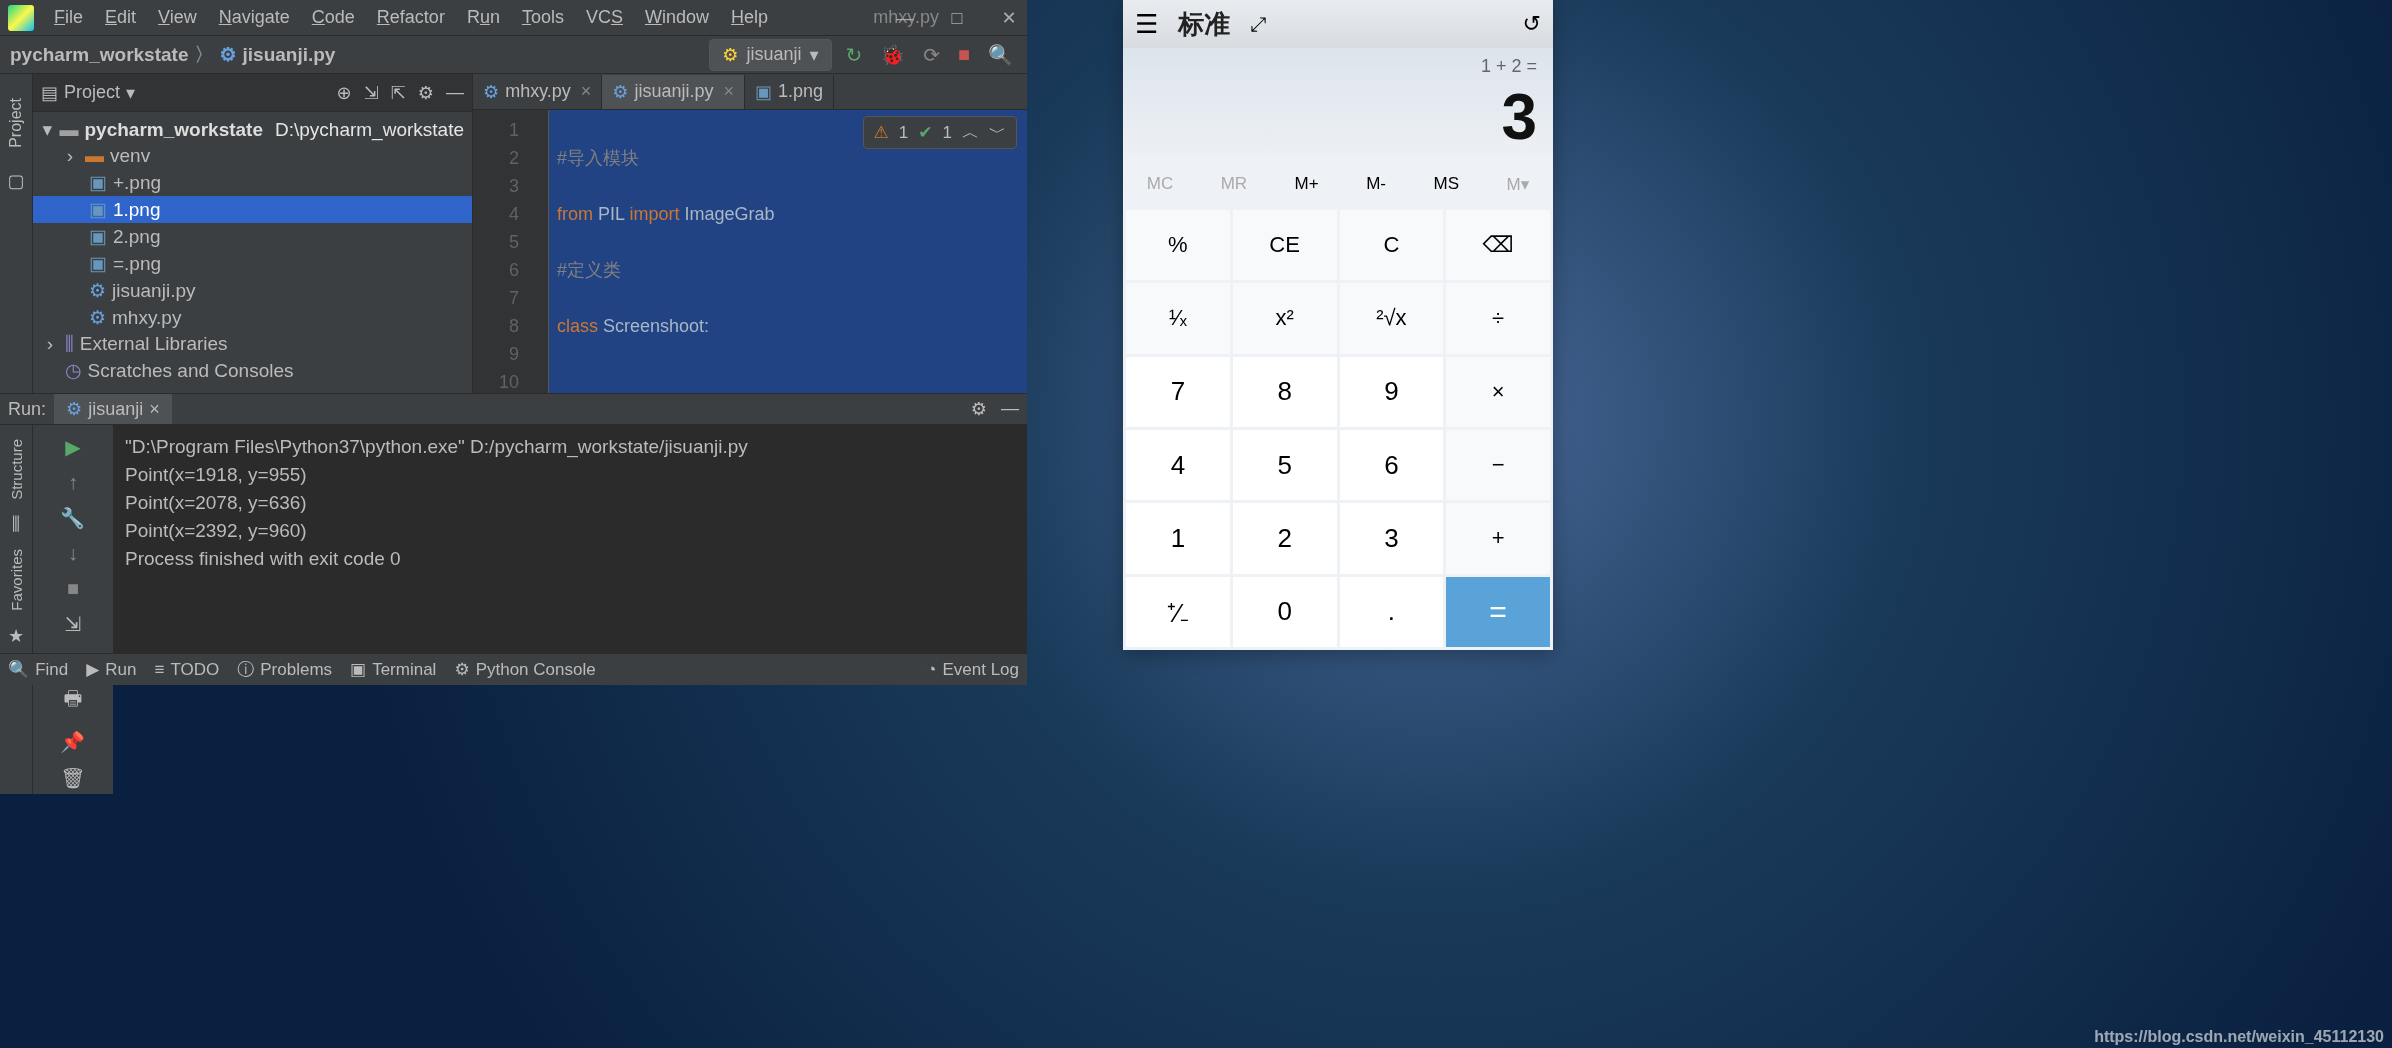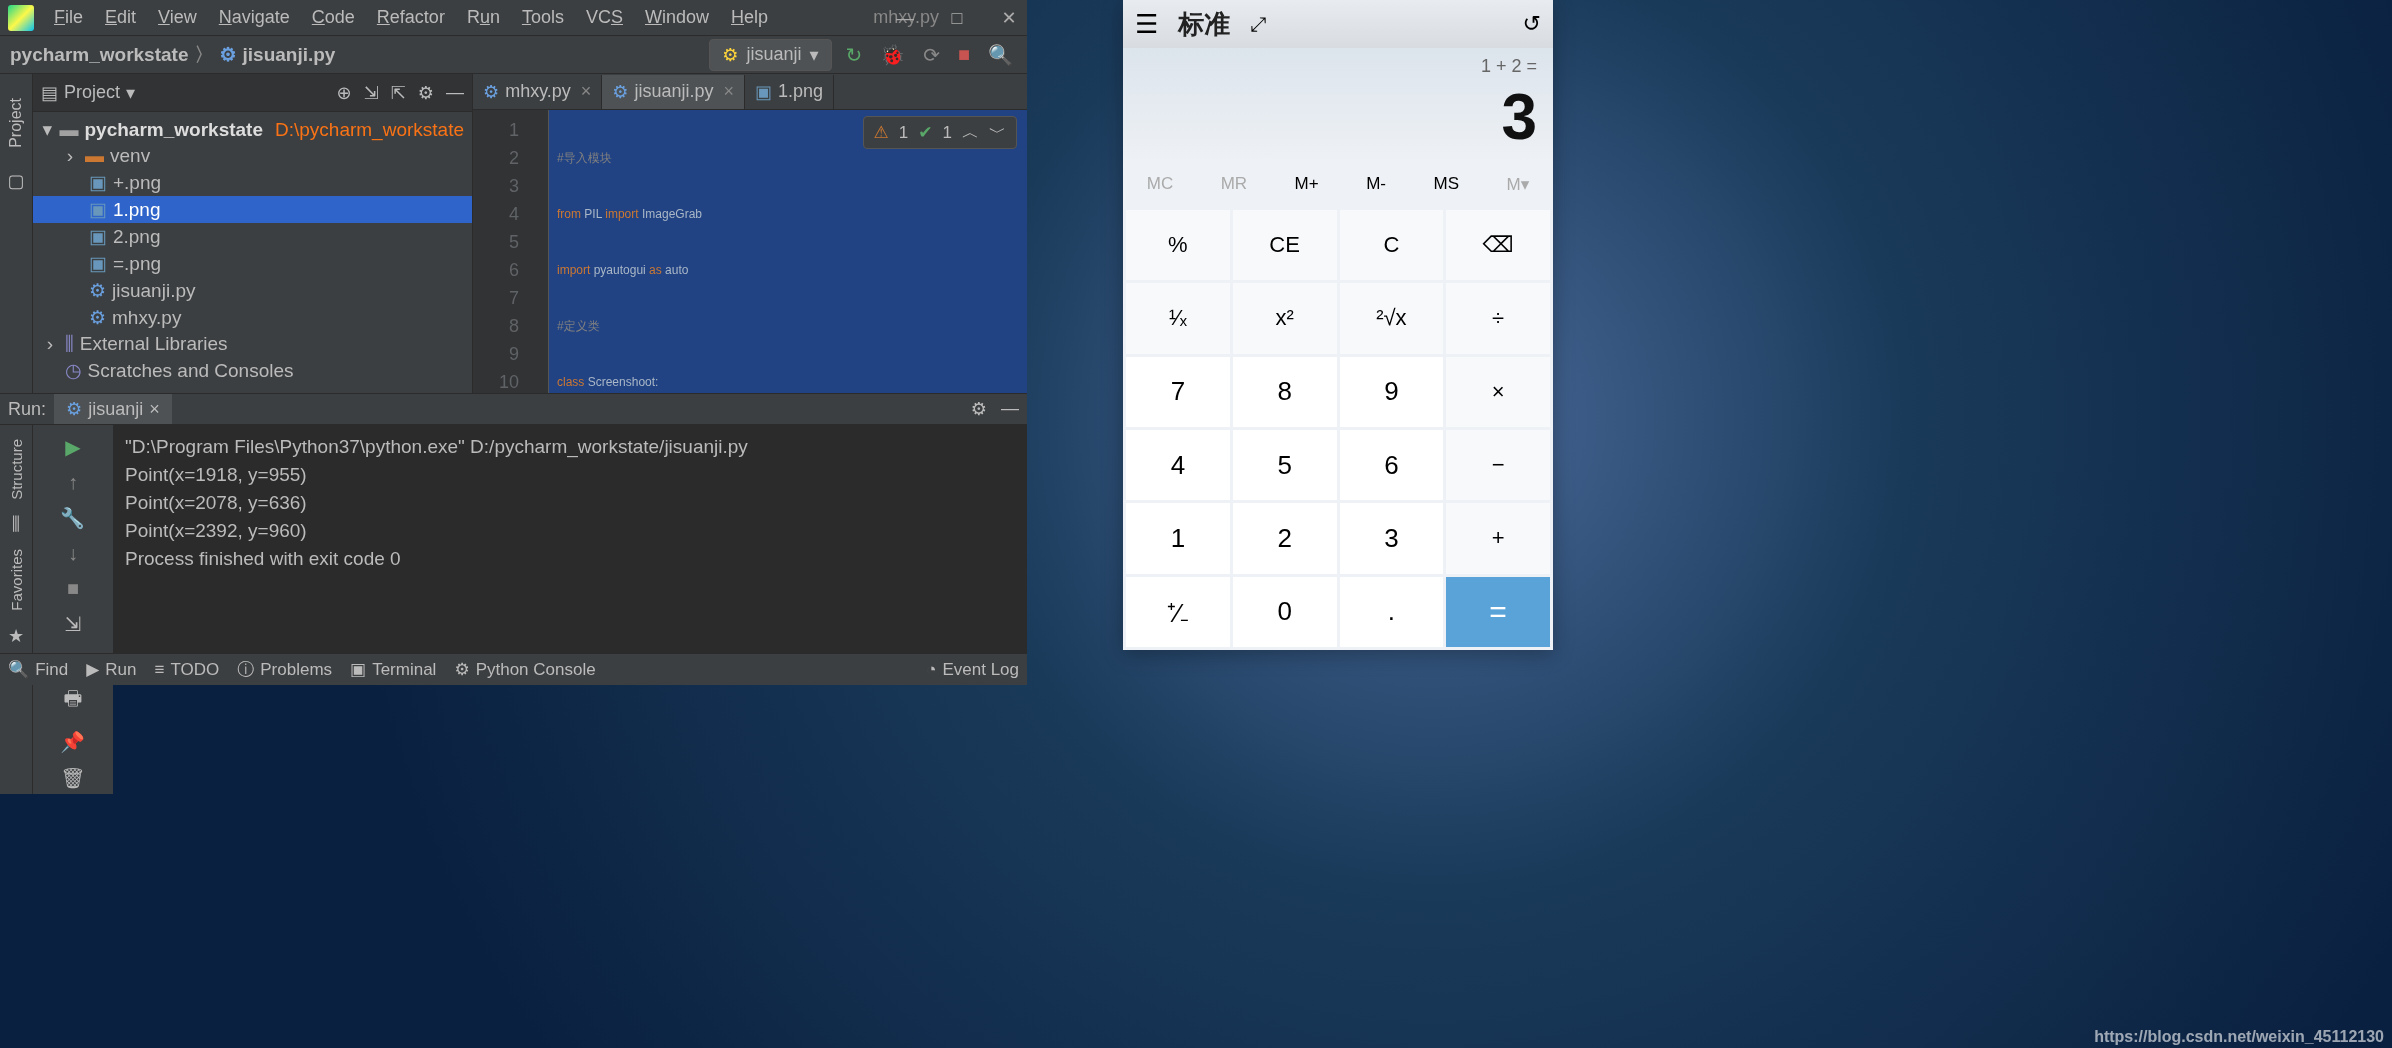--- a/index.html
+++ b/index.html
@@ -43,32 +43,32 @@
 .tree-row { display: flex; align-items: center; padding: 2px 8px; gap: 6px; cursor: pointer; }
 .tree-row.sel { background: #2f65ca; color: #fff; }
 .tree-row .chev { width: 18px; text-align: center; }
 .tree-indent1 { padding-left: 28px; }
 .tree-indent2 { padding-left: 56px; }
 .folder-icon { color: #a1a1a1; }
 .venv-icon { color: #cc7832; }
 .file-icon { color: #6897bb; }
 .py-icon { color: #6aa0e0; }
 .proj-icon { color: #8888c8; }
-.proj-path { color: #f97316; margin-left: 6px; font-weight: 400; }
+.proj-path { color: #e5e5e5; margin-left: 6px; font-weight: 400; }
 .bold { font-weight: 600; color: #ddd; }
 
 .editor-area { flex: 1; display: flex; flex-direction: column; min-width: 0; }
 .tabs { height: 36px; display: flex; align-items: center; background: #3c3f41; border-bottom: 1px solid #2b2b2b; }
 .tab { padding: 6px 10px; display: flex; align-items: center; gap: 6px; cursor: pointer; border-right: 1px solid #2b2b2b; font-size: 18px; }
 .tab.active { background: #4e5254; }
 .tab .close { color: #888; margin-left: 4px; }
 .editor-body { flex: 1; display: flex; background: #2b2b2b; font-family: "Consolas", monospace; position: relative; overflow: hidden; }
 .gutter { width: 58px; background: #313335; color: #606366; text-align: right; padding: 6px 12px 0 0; font-size: 18px; line-height: 28px; }
 .fold-gutter { width: 18px; background: #313335; border-right: 1px solid #555; }
-.code { flex: 1; padding: 6px 0 0 6px; font-size: 12px; line-height: 28px; white-space: pre; background: linear-gradient(to right, #214283 0%, #214283 100%); background-size: 100% 100%; }
+.code { flex: 1; padding: 6px 0 0 6px; font-size: 18px; line-height: 28px; white-space: pre; background: linear-gradient(to right, #214283 0%, #214283 100%); background-size: 100% 100%; }
 .code-line { padding-left: 2px; }
 .c-comment { color: #808080; }
 .c-keyword { color: #cc7832; }
 .c-module { color: #a9b7c6; }
 .analysis { position: absolute; top: 6px; right: 10px; background: #3c3f41; border: 1px solid #555; border-radius: 4px; padding: 4px 10px; display: flex; align-items: center; gap: 10px; font-size: 17px; }
 .warn { color: #cc7832; }
 .ok { color: #59a869; }
 
 .run-panel { height: 260px; border-top: 1px solid #2b2b2b; background: #2b2b2b; display: flex; flex-direction: column; }
 .run-header { height: 36px; display: flex; align-items: center; padding: 0 8px; background: #3c3f41; border-bottom: 1px solid #2b2b2b; }
@@ -249,21 +249,20 @@
           <div>6</div>
           <div>7</div>
           <div>8</div>
           <div>9</div>
           <div>10</div>
         </div>
         <div class="fold-gutter"></div>
         <div class="code">
 <div class="code-line"><span class="c-comment">#导入模块</span></div>
 <div class="code-line"><span class="c-keyword">from</span> <span class="c-module">PIL</span> <span class="c-keyword">import</span> <span class="c-module">ImageGrab</span></div>
-<div class="code-line"><span class="c-keyword">import</span> <span class="c-module">pyautogui</span> <span class="c-keyword">as</span> <span class="c-module">auto</span></div>
 <div class="code-line"><span class="c-comment">#定义类</span></div>
 <div class="code-line"><span class="c-keyword">class</span> <span class="c-module">Screenshoot:</span></div>
 
 
 
 
 
         </div>
         <div class="analysis">
           <span class="warn">⚠</span>

